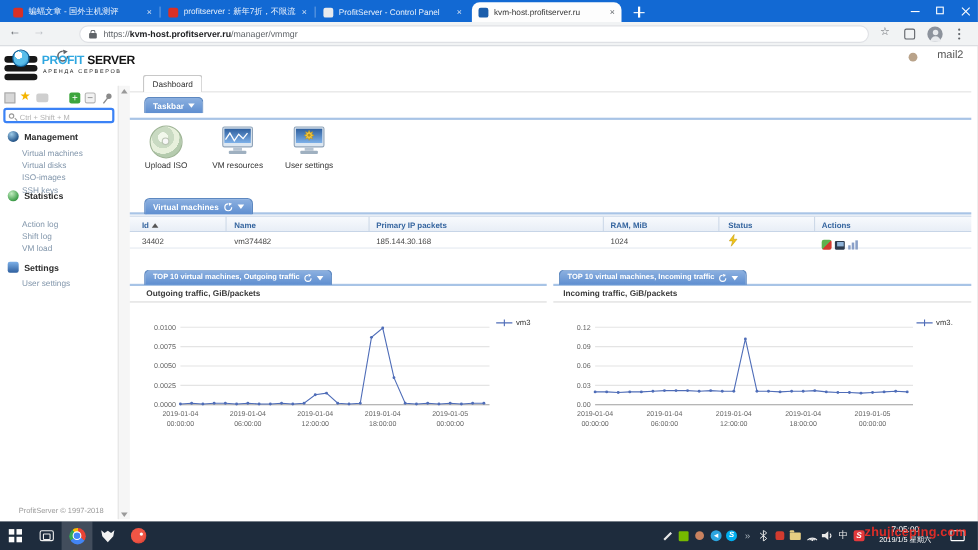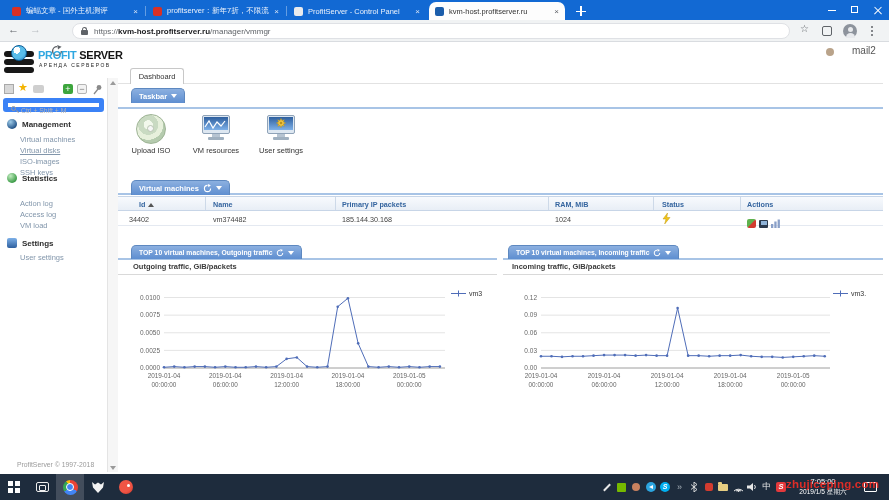--- a/index.html
+++ b/index.html
@@ -40,21 +40,21 @@
   .extico{position:absolute;left:822px;top:6px;width:10px;height:10px;border:1.2px solid #5f6368;border-radius:2px;box-sizing:border-box;}
   
   .logo-disc{position:absolute;left:4px;top:47px;width:32px;height:28px;}
   .logo-disc i{position:absolute;left:0;width:30px;height:6px;border-radius:3px;background:#181818;}
   .logo-disc .g{position:absolute;left:7px;top:-2px;width:14px;height:14px;border-radius:50%;
      background:radial-gradient(circle at 35% 30%,#ffffff 0 25%,#59bdea 26% 60%,#1a76b8 100%);border:1px solid #0e5d96;z-index:2;}
   .logo-t1{position:absolute;left:38px;top:49px;font-size:11px;font-weight:bold;letter-spacing:-.3px;white-space:nowrap;}
   .logo-t1 .p1{color:#2fa7e0;} .logo-t1 .p2{color:#141414;}
   .logo-t2{position:absolute;left:39px;top:62px;font-size:5px;letter-spacing:1.5px;color:#222;white-space:nowrap;}
   .sb-tool{position:absolute;top:84px;height:11px;}
-  .searchbox{position:absolute;left:3px;top:98px;width:101px;height:14px;border:5px solid #3b82f6;border-radius:3px;background:#fff;box-sizing:border-box;}
+  .searchbox{position:absolute;left:3px;top:98px;width:101px;height:14px;border:2px solid #3b82f6;border-radius:3px;background:#fff;box-sizing:border-box;}
   .searchbox .mag{position:absolute;left:3px;top:3px;width:5px;height:5px;border:1.2px solid #999;border-radius:50%;box-sizing:border-box;}
   .searchbox .mag:after{content:"";position:absolute;left:3.6px;top:3.6px;width:3px;height:1.1px;background:#999;transform:rotate(45deg);}
   .searchbox input{position:absolute;left:11px;top:0;width:86px;height:12px;border:none;outline:none;font-size:6.8px;color:#666;font-family:"Liberation Sans",sans-serif;background:transparent;}
   .searchbox input::placeholder{color:#b3b3b3;}
   .sec{position:absolute;left:7px;display:flex;align-items:center;gap:5px;font-size:8px;font-weight:bold;color:#2e2e2e;}
   .secico{width:10px;height:10px;border-radius:50%;flex:none;}
   .sitem{position:absolute;left:20px;font-size:7.5px;color:#8296ab;white-space:nowrap;}
   .sfoot{position:absolute;left:17px;top:461px;font-size:6.8px;color:#9a9a9a;white-space:nowrap;}
   .sstrip{position:absolute;left:107px;top:78px;width:11px;height:394px;background:#f6f6f6;border-left:1px solid #e4e4e4;box-sizing:border-box;}
   .tri-up{width:0;height:0;border-left:3px solid transparent;border-right:3px solid transparent;border-bottom:4px solid #9a9a9a;}
@@ -194,30 +194,30 @@
     <div class="searchbox">
       <span class="mag"></span>
       <input placeholder="Ctrl + Shift + M" style="">
     </div>
 
     <div class="sec" style="top:119px;">
       <span class="secico" style="background:radial-gradient(circle at 35% 30%,#9ecbe8,#27588c 70%,#122b45);"></span>
       <span>Management</span>
     </div>
     <div class="sitem" style="top:135px;">Virtual machines</div>
-    <div class="sitem" style="top:146px;text-decoration:underline;">Virtual disks</div>
+    <div class="sitem" style="top:146px;">Virtual disks</div>
     <div class="sitem" style="top:157px;">ISO-images</div>
     <div class="sitem" style="top:168px;">SSH keys</div>
 
     <div class="sec" style="top:173px;">
       <span class="secico" style="background:radial-gradient(circle at 35% 30%,#c2ecc0,#3f9e4a 70%,#1c5b26);"></span>
       <span>Statistics</span>
     </div>
     <div class="sitem" style="top:199px;">Action log</div>
-    <div class="sitem" style="top:210px;">Access log</div>
+    <div class="sitem" style="top:210px;">Shift log</div>
     <div class="sitem" style="top:221px;">VM load</div>
 
     <div class="sec" style="top:238px;">
       <span class="secico" style="border-radius:2px;background:linear-gradient(#7db0e8,#2e5f9e);"></span>
       <span>Settings</span>
     </div>
     <div class="sitem" style="top:253px;">User settings</div>
 
     <div class="sfoot">ProfitServer © 1997-2018</div>
   </div>
@@ -282,21 +282,21 @@
     <span>Virtual machines</span>
     <svg width="9" height="9" class="rico">
         <path d="M4.5 1.4 A3.1 3.1 0 1 0 7.6 4.5" stroke="#fff" stroke-width="1.1" fill="none"></path>
         <polygon points="4.8,0 7.9,1.3 5.4,3.2" fill="#fff"></polygon>
       </svg>
     <span class="caret"></span>
   </div>
   <div class="pline" style="left:118px;top:193px;width:765px;"></div>
 
   <div class="thead">
-    <span class="th" style="left:21px;"><span>Id</span><span class="sortup"></span></span>
+    <span class="th" style="left:11px;"><span>Id</span><span class="sortup"></span></span>
     <span class="th" style="left:95px;text-align:right;">Name</span>
     <span class="th" style="left:224px;">Primary IP packets</span>
     <span class="th" style="left:437px;">RAM, MiB</span>
     <span class="th" style="left:544px;">Status</span>
     <span class="th" style="left:629px;">Actions</span>
     <span class="csep" style="left:87px;"></span>
       <span class="csep" style="left:217px;"></span>
       <span class="csep" style="left:430px;"></span>
       <span class="csep" style="left:535px;"></span>
       <span class="csep" style="left:622px;"></span>

